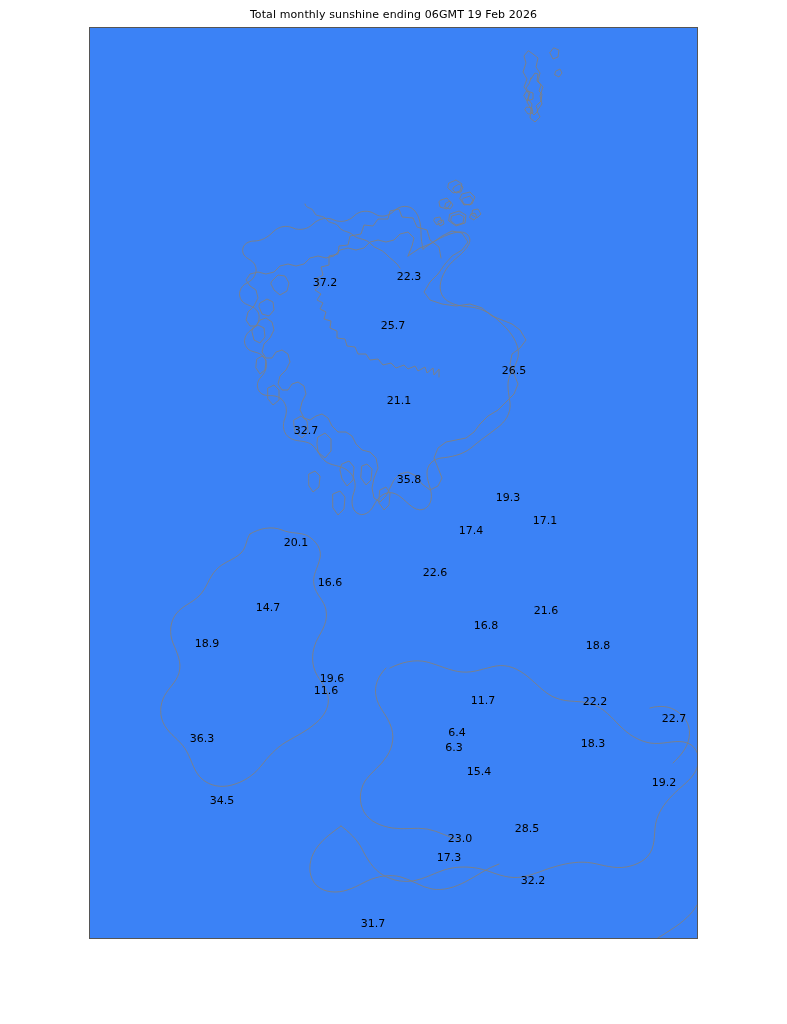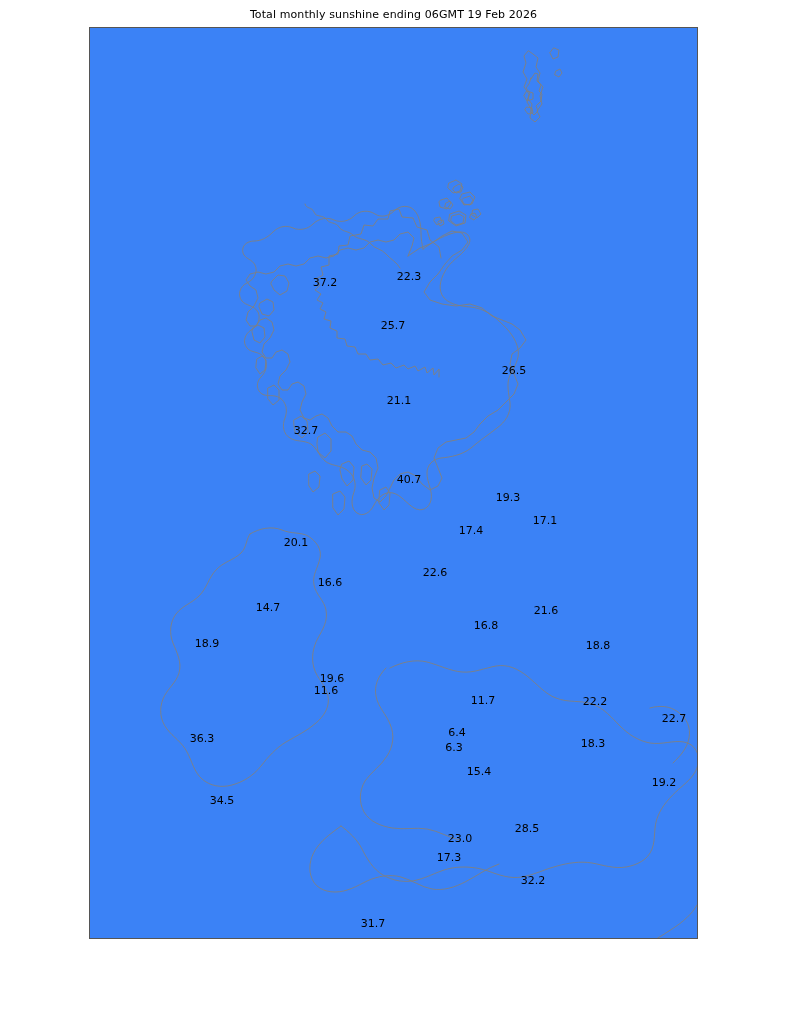--- a/index.html
+++ b/index.html
@@ -332,21 +332,21 @@
         <path d="M399,947 l9,-2 6,4 -3,6 -9,0 -4,-5z"></path>
       </g>
     </svg>
 
     <div class="label" style="left:235px;top:254px;">37.2</div>
     <div class="label" style="left:319px;top:248px;">22.3</div>
     <div class="label" style="left:303px;top:297px;">25.7</div>
     <div class="label" style="left:424px;top:342px;">26.5</div>
     <div class="label" style="left:309px;top:372px;">21.1</div>
     <div class="label" style="left:208px;top:402px;margin-left:8px;">32.7</div>
-    <div class="label" style="left:319px;top:451px;">40.7</div>
+    <div class="label" style="left:319px;top:451px;">35.8</div>
     <div class="label" style="left:418px;top:469px;">19.3</div>
     <div class="label" style="left:455px;top:492px;">17.1</div>
     <div class="label" style="left:381px;top:502px;">17.4</div>
     <div class="label" style="left:206px;top:514px;">20.1</div>
     <div class="label" style="left:345px;top:544px;">22.6</div>
     <div class="label" style="left:240px;top:554px;">16.6</div>
     <div class="label" style="left:396px;top:568px;margin-top:29px;">16.8</div>
     <div class="label" style="left:456px;top:582px;">21.6</div>
     <div class="label" style="left:178px;top:579px;">14.7</div>
     <div class="label" style="left:117px;top:615px;">18.9</div>

